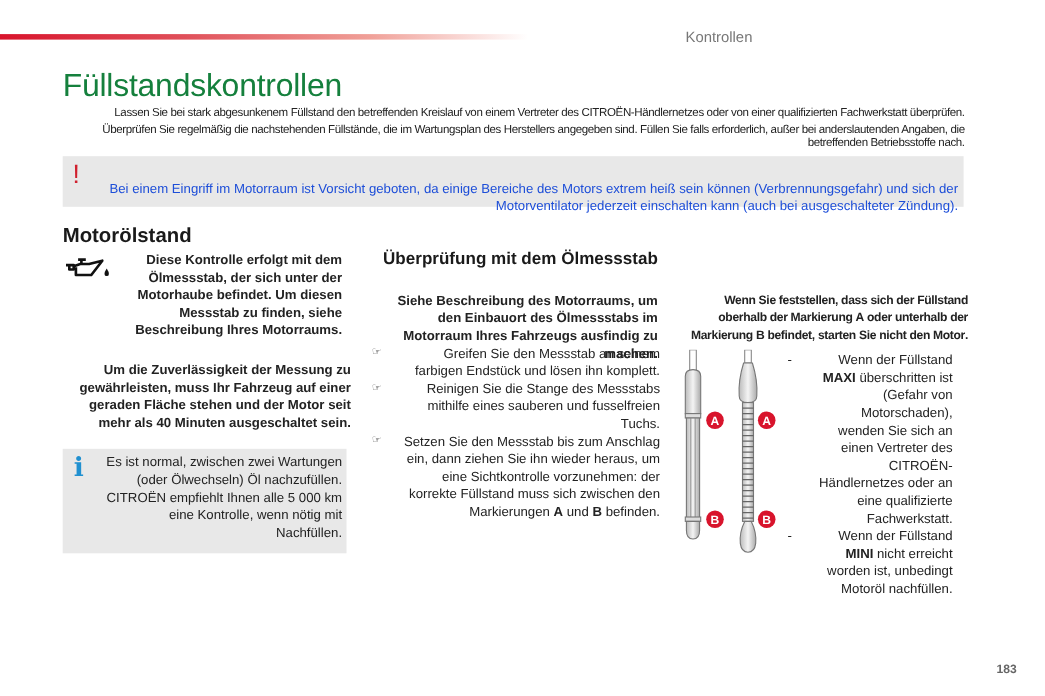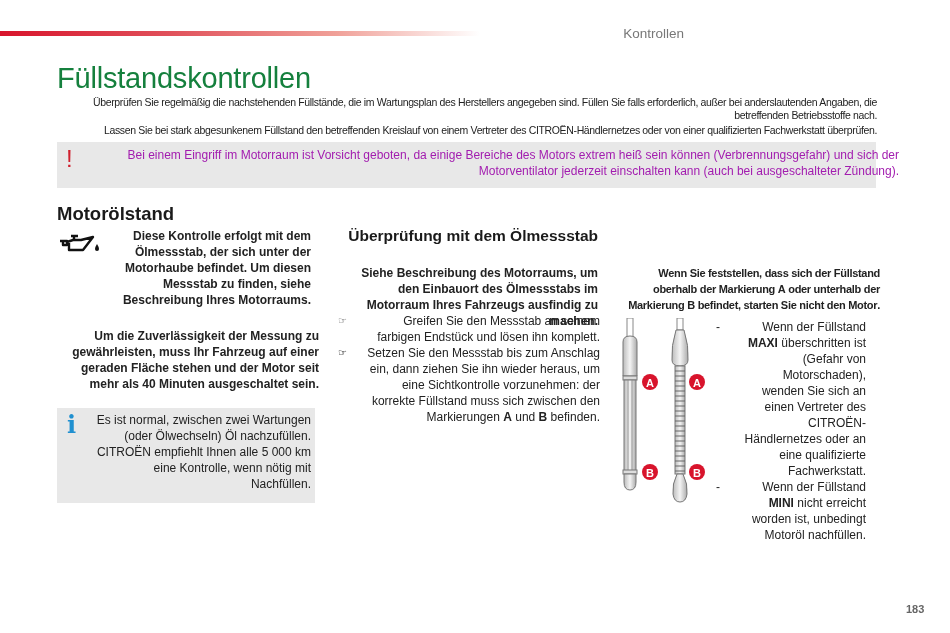--- a/index.html
+++ b/index.html
@@ -28,21 +28,21 @@
     .intro p { margin-bottom: 3px; }
 
     .warning-box {
       position: absolute; left: 57px; top: 142px; width: 819px; height: 46px; background: #e8e8e8;
     }
     .warning-icon {
       position: absolute; left: 9px; top: 3px; color: #d0202e; font-size: 24px; font-weight: normal;
       font-family: "Liberation Sans", sans-serif;
     }
     .warning-text {
-      position: absolute; left: 34px; top: 5px; width: 780px; font-size: 12px; line-height: 16px; color: #a21caf; margin-left: 28px;
+      position: absolute; left: 34px; top: 21px; width: 780px; font-size: 12px; line-height: 16px; color: #1d4ed8;
     }
 
     .h2 {
       position: absolute; font-weight: bold; color: #1a1a1a;
     }
     .h-motor { left: 57px; top: 203px; font-size: 18.5px; }
     .h-check { left: 338px; top: 228px; font-size: 15.5px; line-height: 16px; width: 260px; }
 
     .oil-icon { position: absolute; left: 57px; top: 232px; width: 46px; height: 24px; }
 
@@ -89,22 +89,22 @@
 </head>
 <body>
 
 <div class="page">
   <div class="top-bar"></div>
   <div class="section-label">Kontrollen</div>
 
   <h1 class="page-title">Füllstandskontrollen</h1>
 
   <div class="intro">
+    <p>Lassen Sie bei stark abgesunkenem Füllstand den betreffenden Kreislauf von einem Vertreter des CITROËN-Händlernetzes oder von einer qualifizierten Fachwerkstatt überprüfen.</p>
     <p>Überprüfen Sie regelmäßig die nachstehenden Füllstände, die im Wartungsplan des Herstellers angegeben sind. Füllen Sie falls erforderlich, außer bei anderslautenden Angaben, die betreffenden Betriebsstoffe nach.</p>
-    <p>Lassen Sie bei stark abgesunkenem Füllstand den betreffenden Kreislauf von einem Vertreter des CITROËN-Händlernetzes oder von einer qualifizierten Fachwerkstatt überprüfen.</p>
   </div>
 
   <div class="warning-box">
     <span class="warning-icon">!</span>
     <div class="warning-text">Bei einem Eingriff im Motorraum ist Vorsicht geboten, da einige Bereiche des Motors extrem heiß sein können (Verbrennungsgefahr) und sich der Motorventilator jederzeit einschalten kann (auch bei ausgeschalteter Zündung).</div>
   </div>
 
   <h2 class="h2 h-motor">Motorölstand</h2>
 
   <svg class="oil-icon" viewBox="0 0 46 24">
@@ -127,20 +127,21 @@
   <h2 class="h2 h-check">Überprüfung mit dem Ölmessstab</h2>
   <div class="body-text check-intro">Siehe Beschreibung des Motorraums, um den Einbauort des Ölmessstabs im Motorraum Ihres Fahrzeugs ausfindig zu machen.</div>
 
   <ul class="steps">
     <li>
       <span class="bullet">☞</span>
       <span>Greifen Sie den Messstab an seinem farbigen Endstück und lösen ihn komplett.</span>
     </li>
     <li>
       <span class="bullet">☞</span>
+      <span>Reinigen Sie die Stange des Messstabs mithilfe eines sauberen und fusselfreien Tuchs.</span>
     </li>
     <li>
       <span class="bullet">☞</span>
       <span>Setzen Sie den Messstab bis zum Anschlag ein, dann ziehen Sie ihn wieder heraus, um eine Sichtkontrolle vorzunehmen: der korrekte Füllstand muss sich zwischen den Markierungen </span><b>A</b><span> und </span><b>B</b><span> befinden.</span>
     </li>
   </ul>
 
   <div class="body-text right-intro">
     <span>Wenn Sie feststellen, dass sich der Füllstand oberhalb der Markierung </span><b>A</b><span> oder unterhalb der Markierung </span><b>B</b><span> befindet, </span><b>starten Sie nicht den Motor</b><span>.</span>
   </div>

